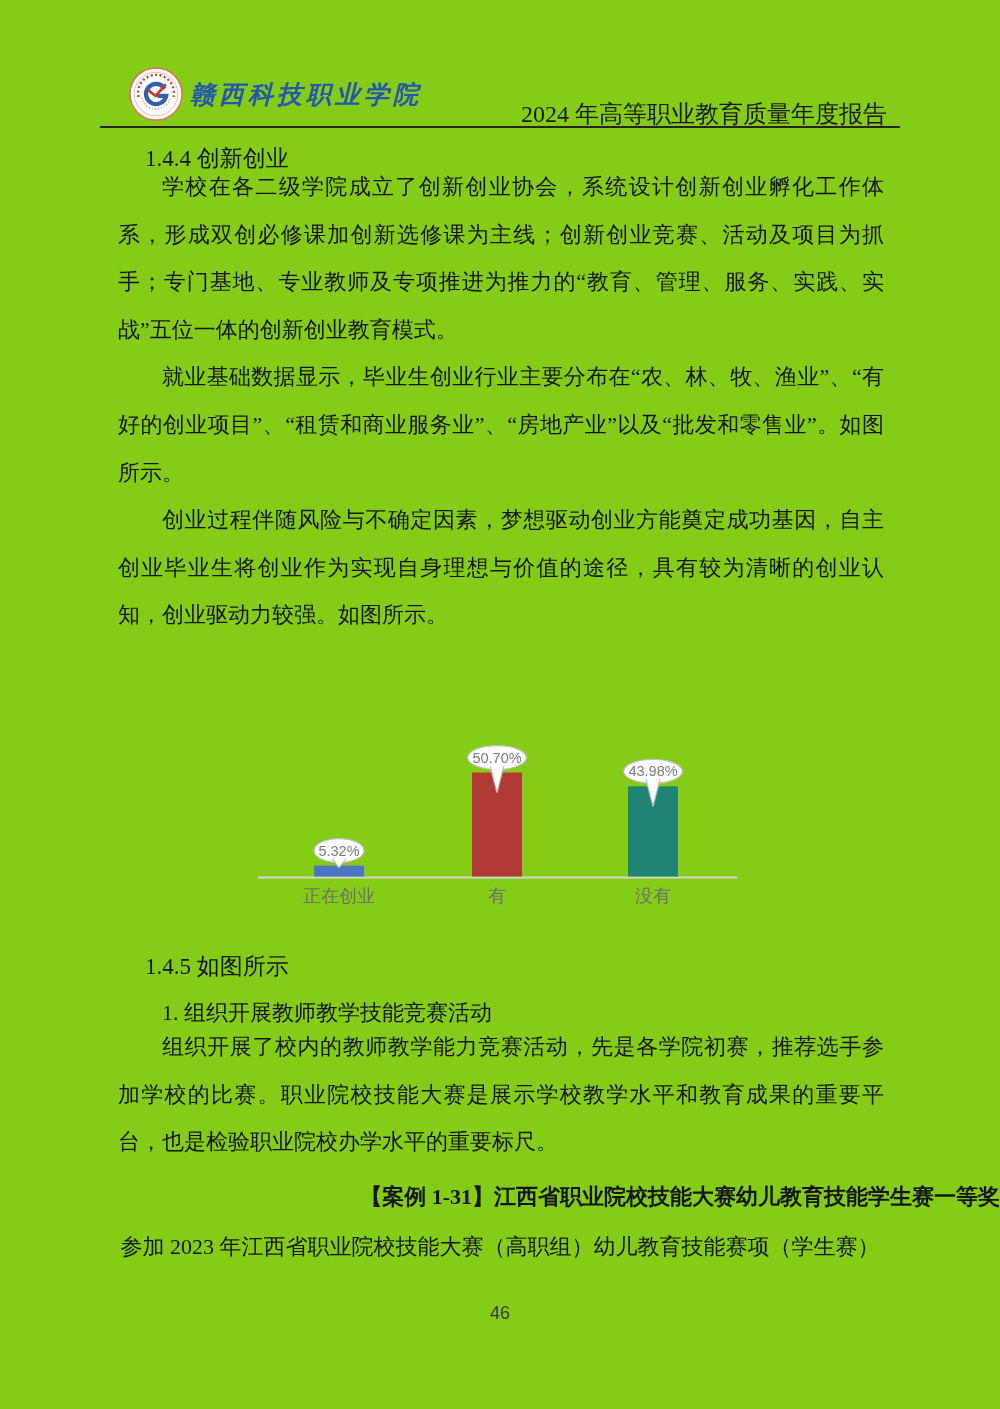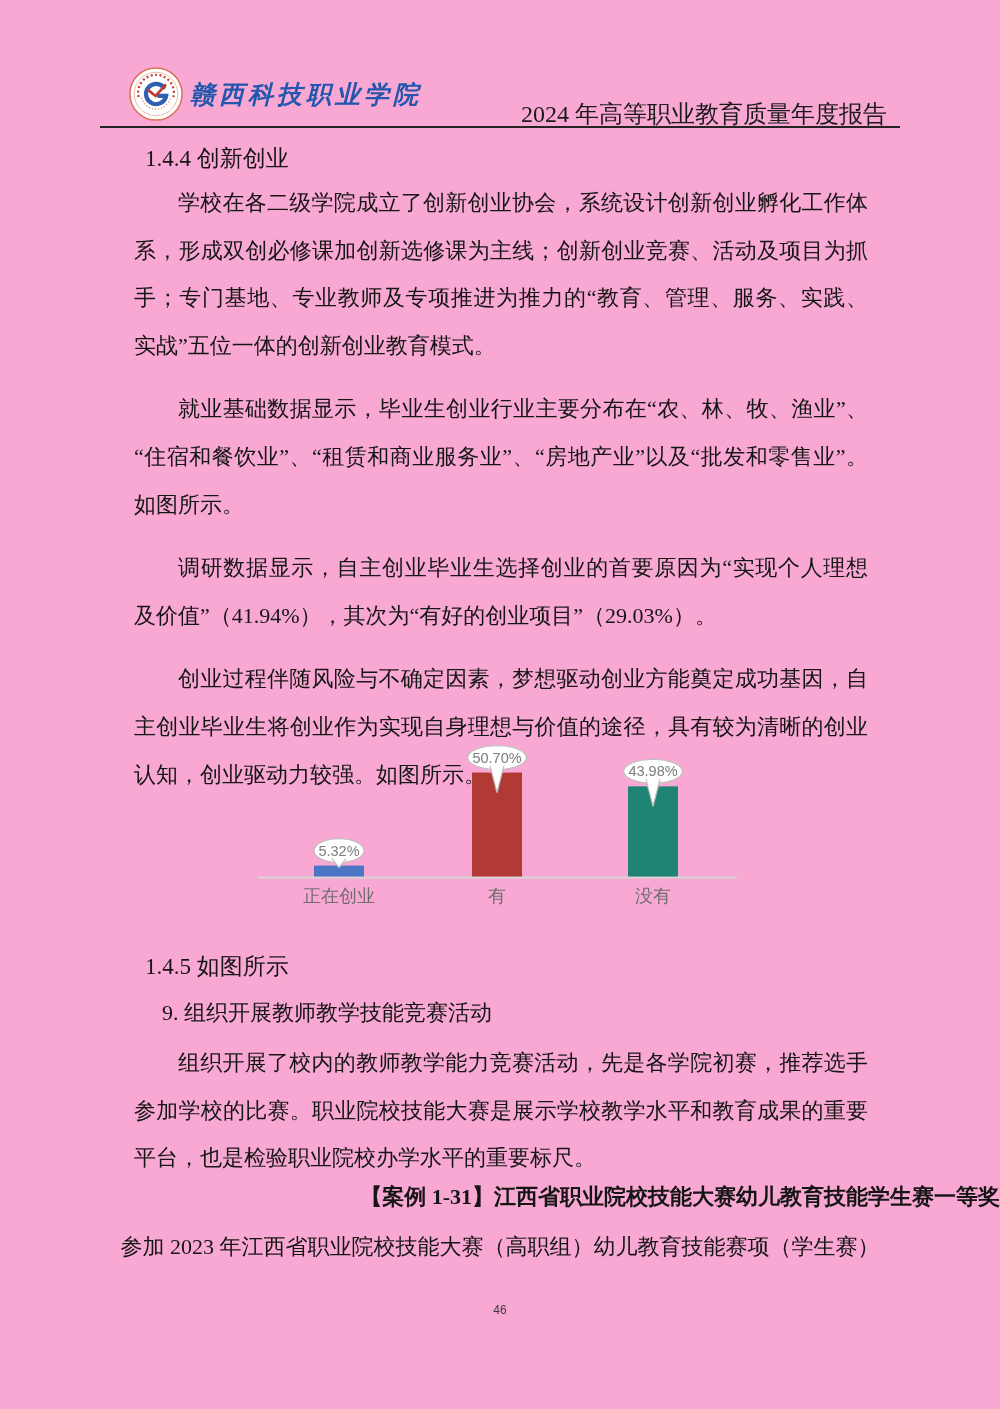--- a/index.html
+++ b/index.html
@@ -1,18 +1,18 @@
 <!DOCTYPE html>
 <html lang="zh"><head>
 <meta charset="utf-8">
 <style>
   html,body{margin:0;padding:0;background:#ffffff;}
   .page{
     position:relative;width:1000px;height:1409px;margin:0 auto;
-    background:#f9a8d4;overflow:hidden;
+    background:#84cc16;overflow:hidden;
     font-family:"Liberation Serif","DejaVu Serif",serif;color:#151515;
   }
   
   .logo{position:absolute;left:127px;top:64px;width:58px;height:60px;}
   .school-name{
     position:absolute;left:190px;top:78px;
     font-size:25px;font-weight:bold;font-style:italic;
     letter-spacing:4px;color:#2356ad;white-space:nowrap;
   }
   .report-title{
@@ -27,21 +27,21 @@
   .h-section{
     position:absolute;left:145px;font-size:23px;font-weight:normal;
     line-height:30px;white-space:nowrap;
   }
   .h-144{top:144px;}
   .h-145{top:952px;}
   .flow{
     position:absolute;left:118px;width:766px;
     font-size:22px;line-height:47.6px;text-align:justify;
   }
-  .flow p{margin:16px;text-indent:44px;}
+  .flow p{margin:0;text-indent:44px;}
   .flow-upper{top:163px;}
   .flow-lower{top:1023px;}
   .sub-item{
     position:absolute;left:162px;top:998px;font-size:22px;line-height:30px;
     white-space:nowrap;
   }
   .case-title{
     position:absolute;left:0;top:1182px;width:1000px;text-align:right;
     font-size:22px;font-weight:bold;white-space:pre;
   }
@@ -51,21 +51,21 @@
   }
   
   .chart-wrap{position:absolute;left:240px;top:738px;width:520px;height:175px;}
   .figure-caption{
     position:absolute;left:0;top:905px;width:1000px;text-align:center;
     font-size:22px;font-weight:bold;white-space:pre;
   }
   
   .page-number{
     position:absolute;left:0;top:1303px;width:1000px;text-align:center;
-    font-size:12px;color:#3a3a3a;
+    font-size:18px;color:#3a3a3a;
     font-family:"Liberation Sans","DejaVu Sans",sans-serif;
   }
 </style>
 </head>
 <body>
 
 <div class="page">
 
   <div class="logo">
     <svg viewBox="0 0 60 60" width="58" height="60" aria-hidden="true">
@@ -78,22 +78,21 @@
     </svg>
   </div>
   <div class="school-name">赣西科技职业学院</div>
   <div class="report-title">2024 年高等职业教育质量年度报告</div>
   <div class="header-rule"></div>
 
   <div class="h-section h-144">1.4.4 创新创业</div>
 
   <div class="flow flow-upper">
     <p>学校在各二级学院成立了创新创业协会，系统设计创新创业孵化工作体系，形成双创必修课加创新选修课为主线；创新创业竞赛、活动及项目为抓手；专门基地、专业教师及专项推进为推力的“教育、管理、服务、实践、实战”五位一体的创新创业教育模式。</p>
-    <p>就业基础数据显示，毕业生创业行业主要分布在“农、林、牧、渔业”、“住宿和餐饮业”、“租赁和商业服务业”、“房地产业”以及“批发和零售业”。如图所示。</p>
-    <p>调研数据显示，自主创业毕业生选择创业的首要原因为“实现个人理想及价值”（41.94%），其次为“有好的创业项目”（29.03%）。</p>
+    <p>就业基础数据显示，毕业生创业行业主要分布在“农、林、牧、渔业”、“有好的创业项目”、“租赁和商业服务业”、“房地产业”以及“批发和零售业”。如图所示。</p>
     <p>创业过程伴随风险与不确定因素，梦想驱动创业方能奠定成功基因，自主创业毕业生将创业作为实现自身理想与价值的途径，具有较为清晰的创业认知，创业驱动力较强。如图所示。</p>
   </div>
 
   <div class="chart-wrap">
     <svg width="520" height="175" viewBox="0 0 520 175" style="overflow:visible">
         <line x1="18" y1="139.5" x2="497" y2="139.5" stroke="#d5d5d5" stroke-width="2"></line>
         <rect x="74" y="127.594" width="50" height="10.905999999999999" fill="#4A74C4"></rect>
         <rect x="232" y="34.565" width="50" height="103.935" fill="#B13A35"></rect>
         <rect x="388" y="48.34100000000001" width="50" height="90.15899999999999" fill="#1F8474"></rect>
         <ellipse cx="99" cy="112.594" rx="25" ry="12" fill="#fff" stroke="#bfbfbf" stroke-width="1.2"></ellipse>
@@ -111,21 +110,21 @@
         <ellipse cx="413" cy="33.34100000000001" rx="29.400000000000002" ry="12" fill="#fff" stroke="#bfbfbf" stroke-width="1.2"></ellipse>
         <polygon points="406,41.34100000000001 420,41.34100000000001 413,68.34100000000001" fill="#fff"></polygon>
         <line x1="406" y1="41.34100000000001" x2="413" y2="68.34100000000001" stroke="#bfbfbf" stroke-width="1.2"></line>
         <line x1="420" y1="41.34100000000001" x2="413" y2="68.34100000000001" stroke="#bfbfbf" stroke-width="1.2"></line>
         <text x="413" y="38.34100000000001" text-anchor="middle" fill="#7d7d7d" font-size="14.5" font-family="&quot;Liberation Sans&quot;,&quot;DejaVu Sans&quot;,sans-serif">43.98%</text>
         <text x="413" y="164" text-anchor="middle" fill="#6f6f6f" font-size="18" font-family="&quot;Liberation Sans&quot;,&quot;DejaVu Sans&quot;,sans-serif">没有</text>
       </svg>
   </div>
 
   <div class="h-section h-145">1.4.5 如图所示</div>
-  <div class="sub-item">9. 组织开展教师教学技能竞赛活动</div>
+  <div class="sub-item">1. 组织开展教师教学技能竞赛活动</div>
 
   <div class="flow flow-lower">
     <p>组织开展了校内的教师教学能力竞赛活动，先是各学院初赛，推荐选手参加学校的比赛。职业院校技能大赛是展示学校教学水平和教育成果的重要平台，也是检验职业院校办学水平的重要标尺。</p>
   </div>
 
   <div class="case-title">【案例 1-31】江西省职业院校技能大赛幼儿教育技能学生赛一等奖</div>
   <div class="case-body">参加 2023 年江西省职业院校技能大赛（高职组）幼儿教育技能赛项（学生赛）</div>
 
   <div class="page-number">46</div>
 </div>

